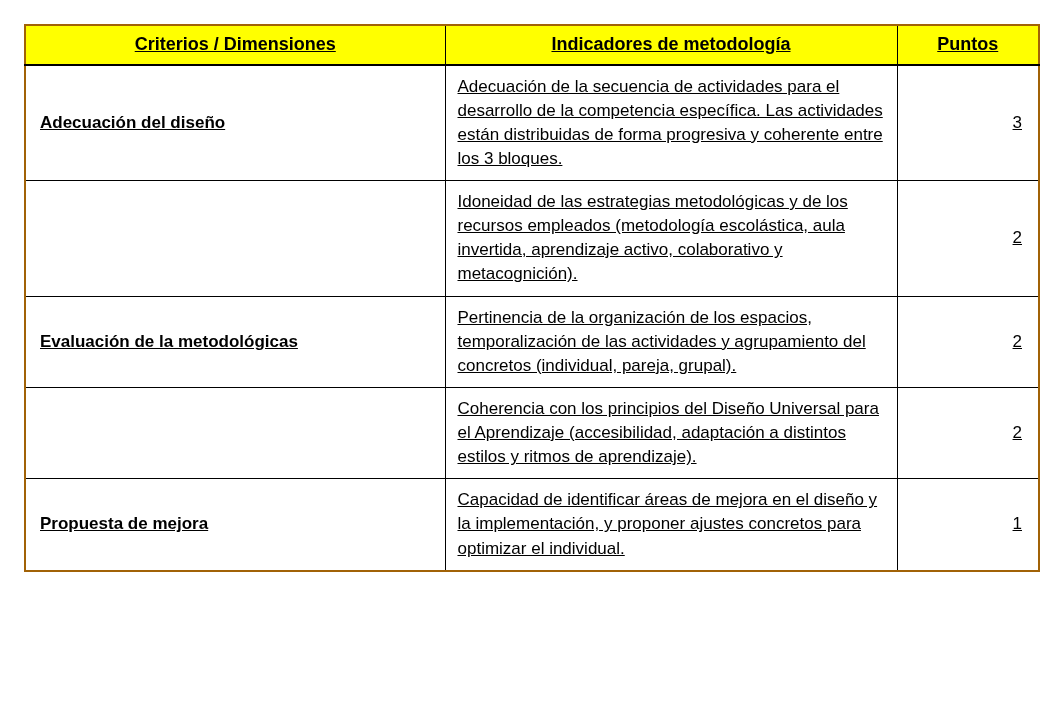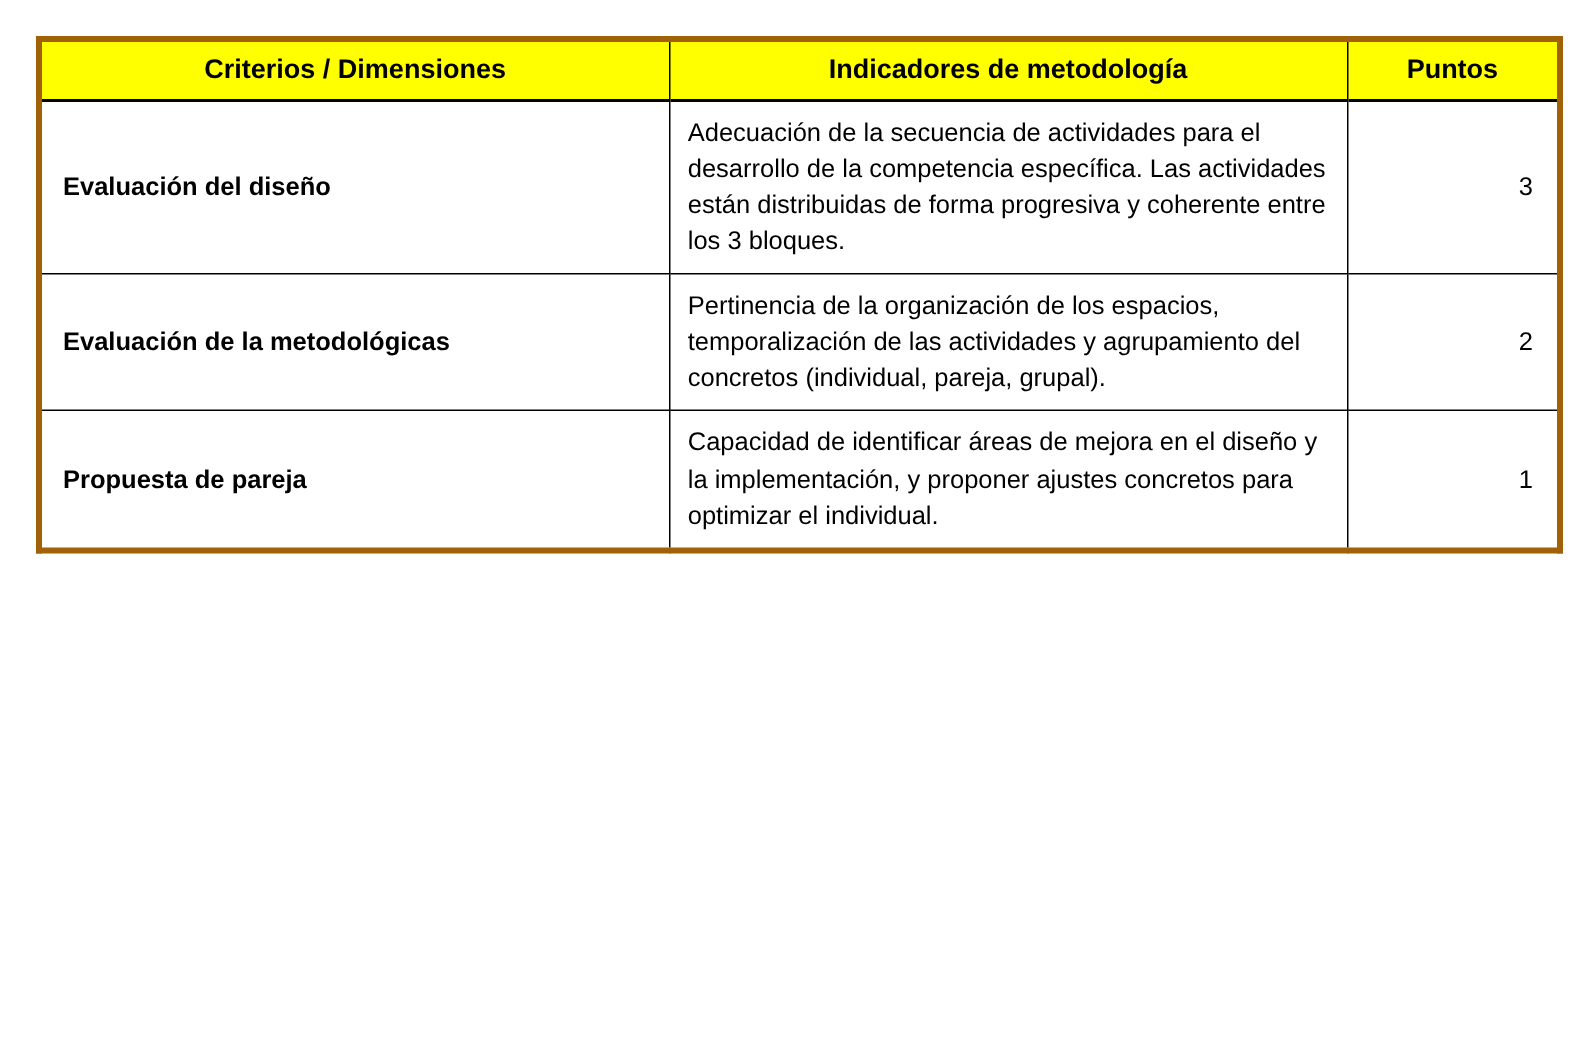--- a/index.html
+++ b/index.html
@@ -12,21 +12,22 @@
   }
   #rubric-wrap {
     box-sizing: border-box;
     padding: 24px 24px 0 24px;
     width: 1062px;
   }
   table.rubric {
     border-collapse: collapse;
     table-layout: fixed;
     width: 1014px;
-    border: 4px solid #a16207;
+    border: 2px solid #a16207;
+    text-decoration: underline;
   }
   table.rubric col.c-criteria { width: 420px; }
   table.rubric col.c-indicator { width: 452px; }
   table.rubric col.c-points { width: 142px; }
 
   table.rubric th,
   table.rubric td {
     border: 1px solid #000000;
     vertical-align: middle;
     font-size: 17px;
@@ -70,29 +71,39 @@
     </colgroup>
     <thead>
       <tr>
         <th>Criterios / Dimensiones</th>
         <th>Indicadores de metodología</th>
         <th>Puntos</th>
       </tr>
     </thead>
     <tbody>
       <tr>
-        <td class="criteria">Evaluación del diseño</td>
+        <td class="criteria">Adecuación del diseño</td>
         <td class="indicator">Adecuación de la secuencia de actividades para el desarrollo de la competencia específica. Las actividades están distribuidas de forma progresiva y coherente entre los 3 bloques.</td>
         <td class="points">3</td>
+      </tr>
+      <tr>
+        <td class="criteria"></td>
+        <td class="indicator">Idoneidad de las estrategias metodológicas y de los recursos empleados (metodología escolástica, aula invertida, aprendizaje activo, colaborativo y metacognición).</td>
+        <td class="points">2</td>
       </tr>
       <tr>
         <td class="criteria">Evaluación de la metodológicas</td>
         <td class="indicator">Pertinencia de la organización de los espacios, temporalización de las actividades y agrupamiento del concretos (individual, pareja, grupal).</td>
         <td class="points">2</td>
       </tr>
       <tr>
-        <td class="criteria">Propuesta de pareja</td>
+        <td class="criteria"></td>
+        <td class="indicator">Coherencia con los principios del Diseño Universal para el Aprendizaje (accesibilidad, adaptación a distintos estilos y ritmos de aprendizaje).</td>
+        <td class="points">2</td>
+      </tr>
+      <tr>
+        <td class="criteria">Propuesta de mejora</td>
         <td class="indicator">Capacidad de identificar áreas de mejora en el diseño y la implementación, y proponer ajustes concretos para optimizar el individual.</td>
         <td class="points">1</td>
       </tr>
     </tbody>
   </table>
 </div>
 
 </body></html>

